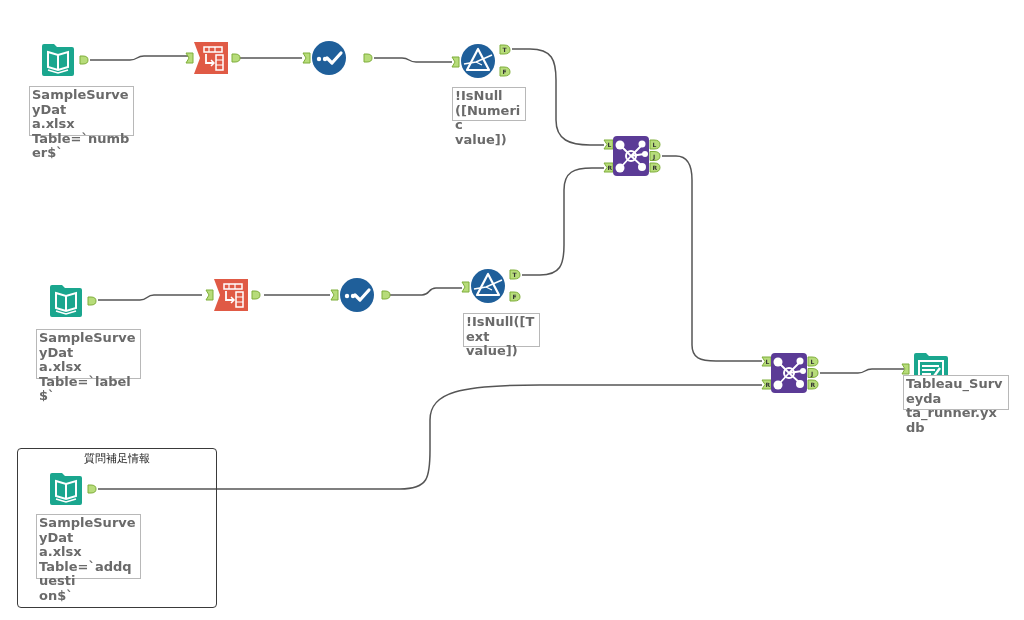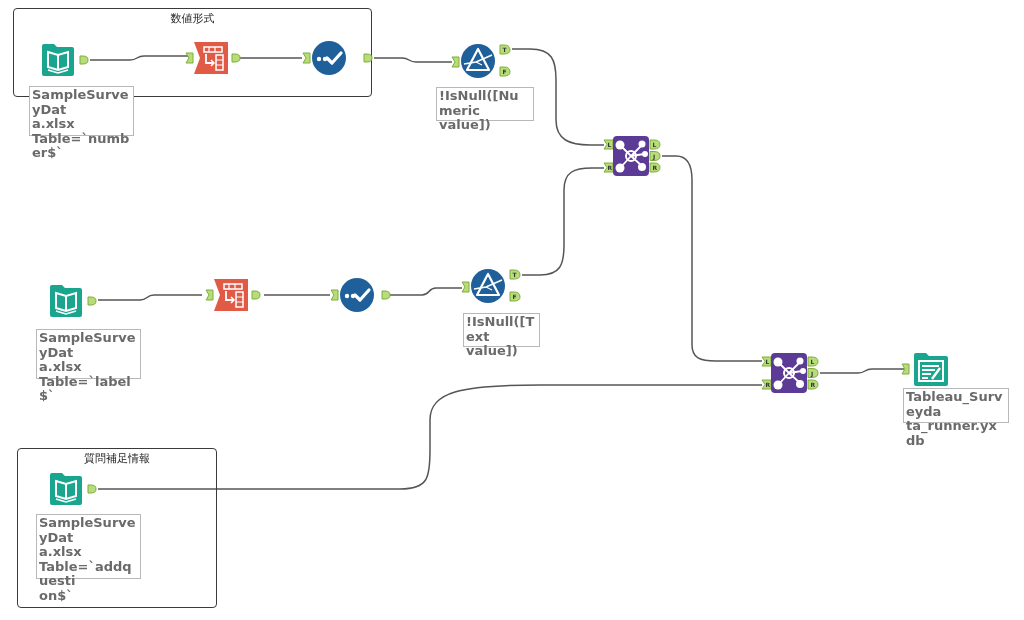--- a/index.html
+++ b/index.html
@@ -30,23 +30,20 @@
       <path d="M98,300 L140,300 C148,300 146,295 154,295 L202,295"></path>
       <path d="M264,295 L330,295"></path>
       <path d="M390,295 L422,295 C430,295 428,288 436,288 L462,288"></path>
       <path d="M522,275 L540,275 C560,275 564,265 564,245 L564,190 C564,172 574,168 592,168 L604,168"></path>
       <path d="M662,156 L676,156 C688,156 692,166 692,180 L692,345 C692,358 700,361 716,361 L762,361"></path>
       <path d="M98,489 L400,489 C428,489 430,478 430,450 L430,420 C430,392 460,385 540,385 L762,385"></path>
       <path d="M820,373 L858,373 C866,373 864,369 872,369 L904,369"></path>
     </g>
   </svg>
 
-  <div class="container-box" style="left:13px;top:8px;width:357px;height:87px;">
-    <div class="container-title">数値形式</div>
-  </div>
   <div class="container-box" style="left:17px;top:448px;width:198px;height:158px;">
     <div class="container-title">質問補足情報</div>
   </div>
 
   <svg class="tool" style="left:40px;top:42px;" width="52" height="36" viewBox="0 0 52 36">
     <g>
       <path d="M2,4 Q2,2 4,2 L14,2 L17,5 L32,5 Q34,5 34,7 L34,32 Q34,34 32,34 L4,34 Q2,34 2,32 Z" fill="#1aa68e"></path>
       <path d="M8,10 L18,13 L28,10 L28,25 L18,28 L8,25 Z" fill="none" stroke="#fff" stroke-width="2"></path>
       <path d="M18,13 L18,28" stroke="#fff" stroke-width="2"></path>
       <path d="M8,28 L18,31 L28,28" fill="none" stroke="#fff" stroke-width="1.5"></path>
@@ -92,21 +89,21 @@
     </g>
     <g>
       <path d="M50,5 L54,5 Q60,5 60,10 Q60,14 54,14 L50,14 Z" fill="#b7dc7a" stroke="#7fae3a" stroke-width="1"></path>
       <text x="52.5" y="12" font-size="6" font-weight="bold" fill="#333">T</text>
     </g>
     <g>
       <path d="M50,27 L54,27 Q60,27 60,32 Q60,36 54,36 L50,36 Z" fill="#b7dc7a" stroke="#7fae3a" stroke-width="1"></path>
       <text x="52.5" y="34" font-size="6" font-weight="bold" fill="#333">F</text>
     </g>
   </svg>
-  <div class="annot" style="left:436px;top:87px;width:98px;height:34px;">!IsNull([Numeric
+  <div class="annot" style="left:452px;top:87px;width:74px;height:34px;">!IsNull([Numeric
 value])</div>
 
   <svg class="tool" style="left:602px;top:132px;" width="64" height="48" viewBox="0 0 64 48">
     <g>
       <path d="M2,8 L11,8 L11,17 L2,17 L5,12.5 Z" fill="#b7dc7a" stroke="#7fae3a" stroke-width="1"></path>
       <text x="5.5" y="15" font-size="6" font-weight="bold" fill="#333">L</text>
     </g>
     <g>
       <path d="M2,31 L11,31 L11,40 L2,40 L5,35.5 Z" fill="#b7dc7a" stroke="#7fae3a" stroke-width="1"></path>
       <text x="5.5" y="38" font-size="6" font-weight="bold" fill="#333">R</text>
@@ -228,21 +225,21 @@
 
   <svg class="tool" style="left:900px;top:352px;" width="56" height="36" viewBox="0 0 56 36">
     <path d="M2,12 L9,12 L9,22 L2,22 L5,17 Z" fill="#b7dc7a" stroke="#7fae3a" stroke-width="1"></path>
     <g>
       <path d="M14,3 Q14,1 16,1 L26,1 L29,4 L46,4 Q48,4 48,6 L48,32 Q48,34 46,34 L16,34 Q14,34 14,32 Z" fill="#1aa68e"></path>
       <rect x="19" y="9" width="24" height="20" fill="none" stroke="#fff" stroke-width="2"></rect>
       <path d="M22,14 L39,14 M22,18 L35,18 M22,22 L31,22 M22,26 L28,26" stroke="#fff" stroke-width="1.8"></path>
       <path d="M32,27 L40,16" stroke="#fff" stroke-width="2.4"></path>
     </g>
   </svg>
-  <div class="annot" style="left:903px;top:388px;width:106px;height:35px;">Tableau_Surveyda
+  <div class="annot" style="left:903px;top:375px;width:106px;height:35px;">Tableau_Surveyda
 ta_runner.yxdb</div>
 
   <svg class="tool" style="left:48px;top:471px;" width="52" height="36" viewBox="0 0 52 36">
     <g>
       <path d="M2,4 Q2,2 4,2 L14,2 L17,5 L32,5 Q34,5 34,7 L34,32 Q34,34 32,34 L4,34 Q2,34 2,32 Z" fill="#1aa68e"></path>
       <path d="M8,10 L18,13 L28,10 L28,25 L18,28 L8,25 Z" fill="none" stroke="#fff" stroke-width="2"></path>
       <path d="M18,13 L18,28" stroke="#fff" stroke-width="2"></path>
       <path d="M8,28 L18,31 L28,28" fill="none" stroke="#fff" stroke-width="1.5"></path>
     </g>
     <path d="M40,14 L43,14 Q48,14 48,18 Q48,22 43,22 L40,22 Z" fill="#b7dc7a" stroke="#7fae3a" stroke-width="1"></path>

